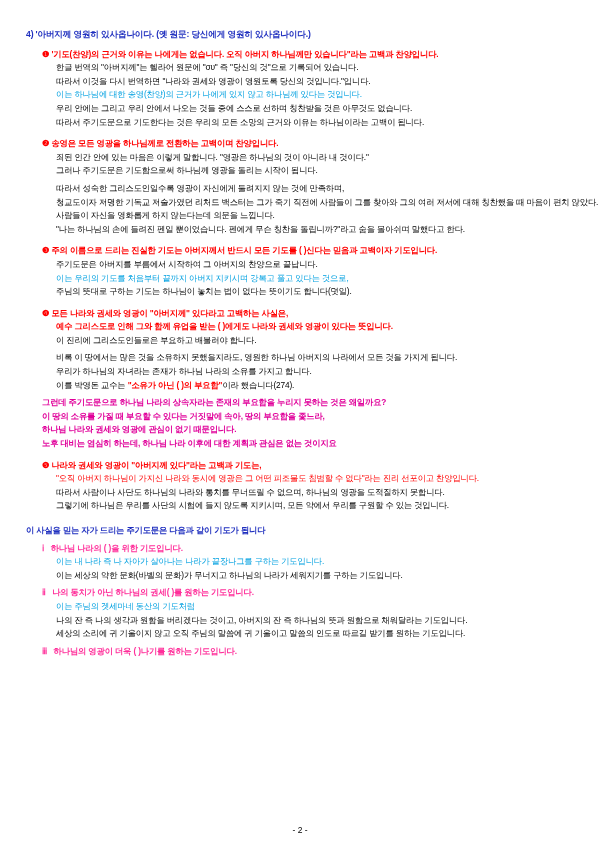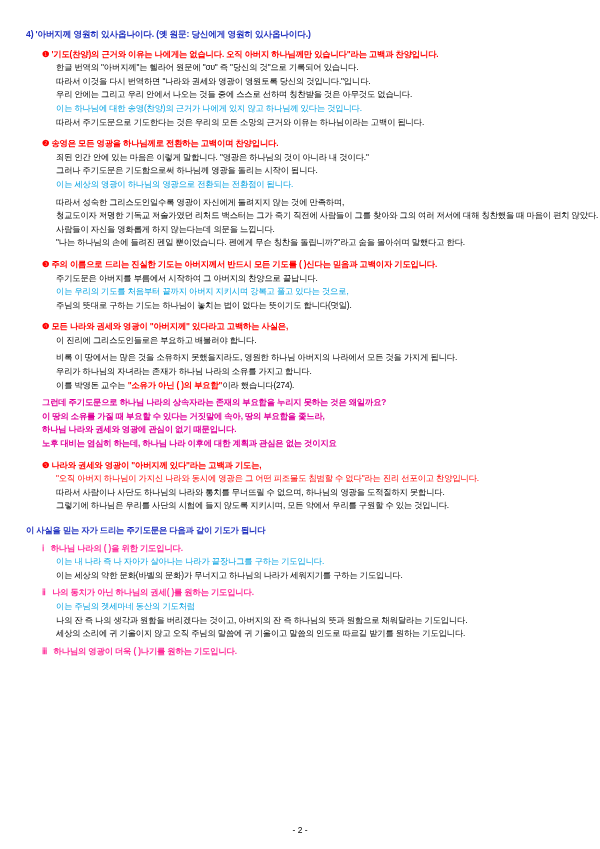--- a/index.html
+++ b/index.html
@@ -60,33 +60,32 @@
 <div class="page">
 
   <div class="line title blue-b">4) '아버지께 영원히 있사옵나이다. (옛 원문: 당신에게 영원히 있사옵나이다.)</div>
 
   <div class="line indent1">
     <span class="red-b">❶</span>
     <span class="red-b">'기도(찬양)의 근거와 이유는 나에게는 없습니다. 오직 아버지 하나님께만 있습니다"라는 고백과 찬양입니다.</span>
   </div>
   <div class="line indent2 black">한글 번역의 "아버지께"는 헬라어 원문에 "συ" 즉 "당신의 것"으로 기록되어 있습니다.</div>
   <div class="line indent2 black">따라서 이것을 다시 번역하면 "나라와 권세와 영광이 영원토록 당신의 것입니다."입니다.</div>
+  <div class="line indent2 cyan">이는 하나님에 대한 송영(찬양)의 근거가 나에게 있지 않고 하나님께 있다는 것입니다.</div>
   <div class="line indent2 black">우리 안에는 그리고 우리 안에서 나오는 것들 중에 스스로 선하며 칭찬받을 것은 아무것도 없습니다.</div>
-  <div class="line indent2 cyan">이는 하나님에 대한 송영(찬양)의 근거가 나에게 있지 않고 하나님께 있다는 것입니다.</div>
   <div class="line indent2 black">따라서 주기도문으로 기도한다는 것은 우리의 모든 소망의 근거와 이유는 하나님이라는 고백이 됩니다.</div>
 
   <div class="gap-m"></div>
 
   <div class="line indent1">
     <span class="red-b">❷</span>
     <span class="red-b">송영은 모든 영광을 하나님께로 전환하는 고백이며 찬양입니다.</span>
   </div>
   <div class="line indent2 black">죄된 인간 안에 있는 마음은 이렇게 말합니다. "영광은 하나님의 것이 아니라 내 것이다."</div>
   <div class="line indent2 black">그러나 주기도문은 기도함으로써 하나님께 영광을 돌리는 시작이 됩니다.</div>
-  <div class="line indent2 cyan">이는 세상의 영광이 하나님의 영광으로 전환되는 전환점이 됩니다.</div>
   <div class="gap-s"></div>
   <div class="line indent2 black">따라서 성숙한 그리스도인일수록 영광이 자신에게 둘려지지 않는 것에 만족하며,</div>
   <div class="line indent2 black">청교도이자 저명한 기독교 저술가였던 리처드 백스터는 그가 죽기 직전에 사람들이 그를 찾아와 그의 여러 저서에 대해 칭찬했을 때 마음이 편치 않았다.</div>
   <div class="line indent2 black">사람들이 자신을 영화롭게 하지 않는다는데 의문을 느낍니다.</div>
   <div class="line indent2 black">"나는 하나님의 손에 들려진 펜일 뿐이었습니다. 펜에게 무슨 칭찬을 돌립니까?"라고 숨을 몰아쉬며 말했다고 한다.</div>
 
   <div class="gap-m"></div>
 
   <div class="line indent1">
     <span class="red-b">❸</span>
@@ -95,20 +94,21 @@
   <div class="line indent2 black">주기도문은 아버지를 부름에서 시작하여 그 아버지의 찬양으로 끝납니다.</div>
   <div class="line indent2 cyan">이는 우리의 기도를 처음부터 끝까지 아버지 지키시며 강복고 풀고 있다는 것으로,</div>
   <div class="line indent2 black">주님의 뜻대로 구하는 기도는 하나님이 놓치는 법이 없다는 뜻이기도 합니다(덧일).</div>
 
   <div class="gap-m"></div>
 
   <div class="line indent1">
     <span class="red-b">❹</span>
     <span class="red-b">모든 나라와 권세와 영광이 "아버지께" 있다라고 고백하는 사실은,</span>
   </div>
+  <div class="line indent2 red-b">예수 그리스도로 인해 그와 함께 유업을 받는 (                )에게도 나라와 권세와 영광이 있다는 뜻입니다.</div>
   <div class="line indent2 black">이 진리에 그리스도인들로은 부요하고 배불러야 합니다.</div>
   <div class="gap-s"></div>
   <div class="line indent2 black">비록 이 땅에서는 많은 것을 소유하지 못했을지라도, 영원한 하나님 아버지의 나라에서 모든 것을 가지게 됩니다.</div>
   <div class="line indent2 black">우리가 하나님의 자녀라는 존재가 하나님 나라의 소유를 가지고 합니다.</div>
   <div class="line indent2 black">
     <span class="black">이를 박영돈 교수는 </span><span class="red-b">"소유가 아닌 (          )의 부요함"</span><span class="black">이라 했습니다(274).</span>
   </div>
   <div class="gap-s"></div>
   <div class="line indent1 magenta-b">그런데 주기도문으로 하나님 나라의 상속자라는 존재의 부요함을 누리지 못하는 것은 왜일까요?</div>
   <div class="line indent1 magenta-b">이 땅의 소유를 가질 때 부요할 수 있다는 거짓말에 속아, 땅의 부요함을 좇느라,</div>

